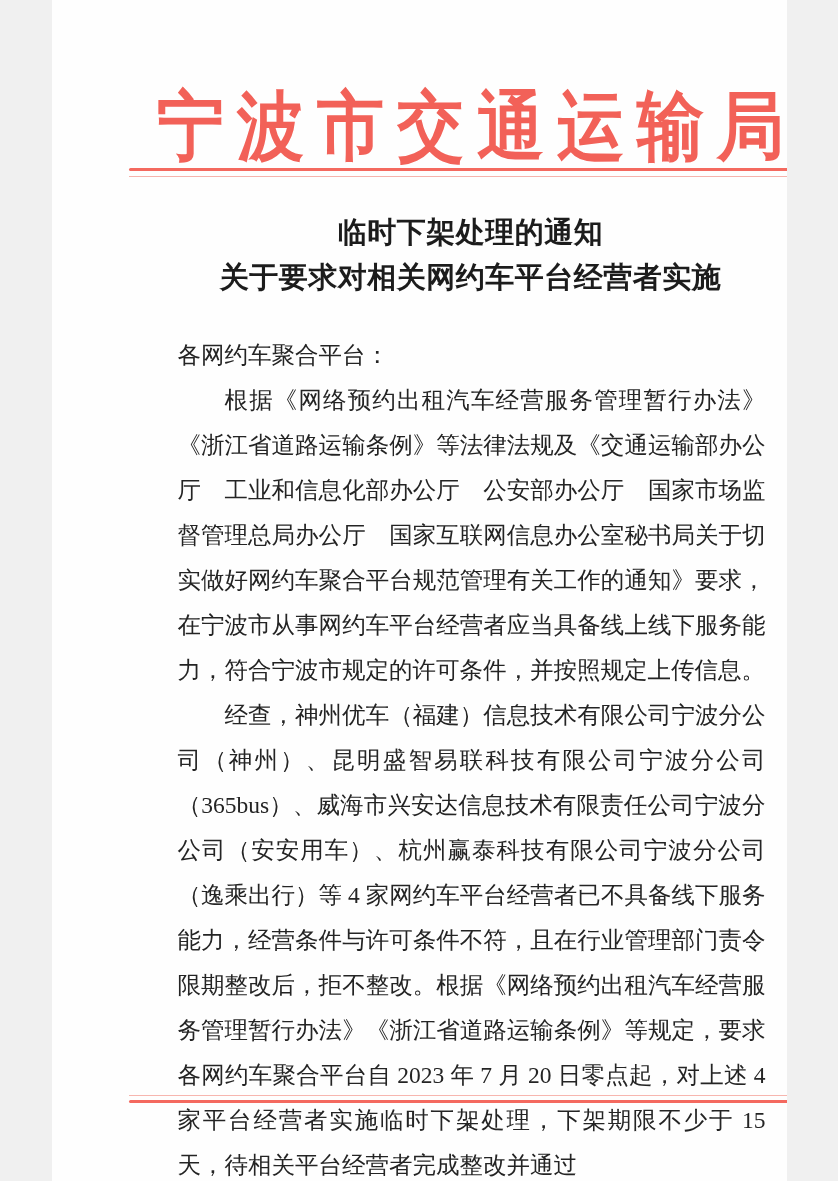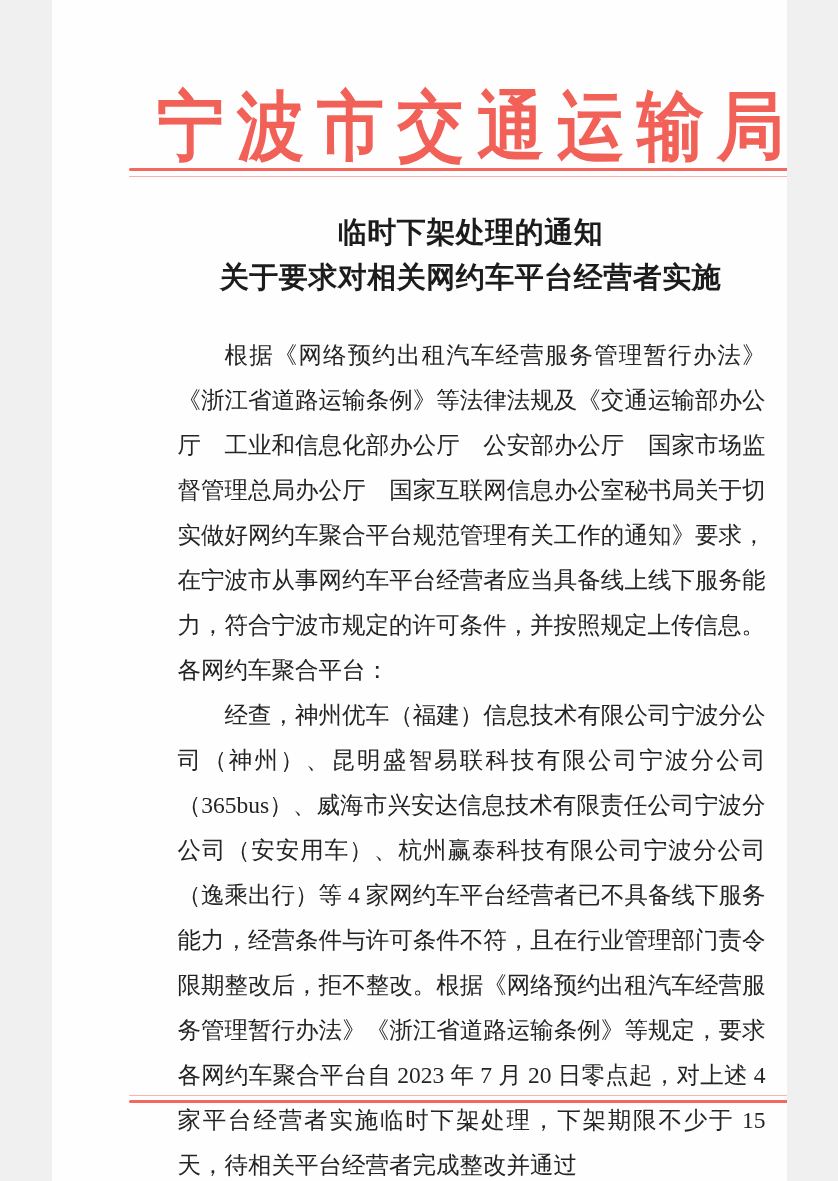--- a/index.html
+++ b/index.html
@@ -132,22 +132,22 @@
     <div class="rule-thick"></div>
     <div class="rule-thin"></div>
   </div>
 
   <div class="doc-title">
     <span class="tline">临时下架处理的通知</span>
     <span class="tline">关于要求对相关网约车平台经营者实施</span>
   </div>
 
   <div class="body-block">
+    <p class="para">各网约车聚合平台：</p>
     <p class="para indent">根据《网络预约出租汽车经营服务管理暂行办法》《浙江省道路运输条例》等法律法规及《交通运输部办公厅　工业和信息化部办公厅　公安部办公厅　国家市场监督管理总局办公厅　国家互联网信息办公室秘书局关于切实做好网约车聚合平台规范管理有关工作的通知》要求，在宁波市从事网约车平台经营者应当具备线上线下服务能力，符合宁波市规定的许可条件，并按照规定上传信息。</p>
-    <p class="para">各网约车聚合平台：</p>
     <p class="para indent">经查，神州优车（福建）信息技术有限公司宁波分公司（神州）、昆明盛智易联科技有限公司宁波分公司（365bus）、威海市兴安达信息技术有限责任公司宁波分公司（安安用车）、杭州赢泰科技有限公司宁波分公司（逸乘出行）等 4 家网约车平台经营者已不具备线下服务能力，经营条件与许可条件不符，且在行业管理部门责令限期整改后，拒不整改。根据《网络预约出租汽车经营服务管理暂行办法》《浙江省道路运输条例》等规定，要求各网约车聚合平台自 2023 年 7 月 20 日零点起，对上述 4 家平台经营者实施临时下架处理，下架期限不少于 15 天，待相关平台经营者完成整改并通过</p>
   </div>
 
   <div class="rule-footer">
     <div class="rule-thin"></div>
     <div class="rule-thick"></div>
   </div>
 
   <div class="page-number">1</div>
 

